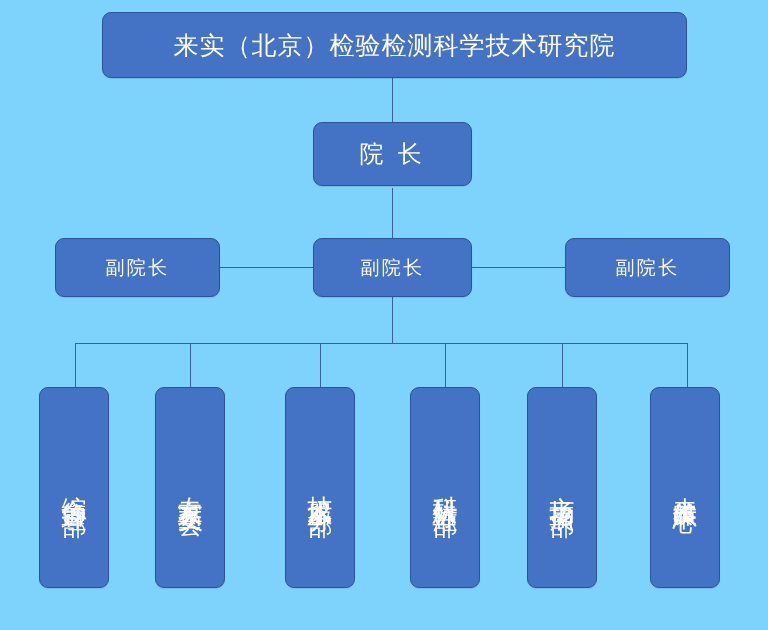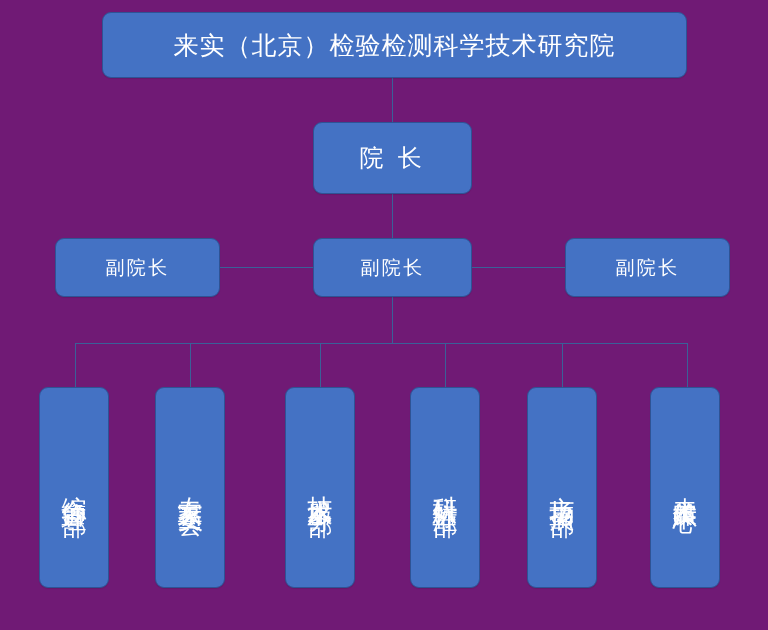--- a/index.html
+++ b/index.html
@@ -8,21 +8,21 @@
     padding: 0;
     background: #ffffff;
   }
   body {
     font-family: "Liberation Sans", "DejaVu Sans", sans-serif;
   }
   #chart-root {
     position: relative;
     width: 768px;
     height: 630px;
-    background: #701a75;
+    background: #7dd3fc;
     overflow: hidden;
   }
 
   
   .line {
     position: absolute;
     background: #3A6098;
   }
   .line-v { width: 1px; }
   .line-h { height: 1px; }
@@ -51,21 +51,21 @@
     width: 585px;
     height: 66px;
     font-size: 25px;
     letter-spacing: 0.04em;
   }
 
   .node-director {
     left: 313px;
     top: 122px;
     width: 159px;
-    height: 72px;
+    height: 64px;
     font-size: 24px;
     letter-spacing: 0.16em;
   }
 
   .node-vice {
     top: 238px;
     width: 165px;
     height: 59px;
     font-size: 19px;
     letter-spacing: 0.12em;

